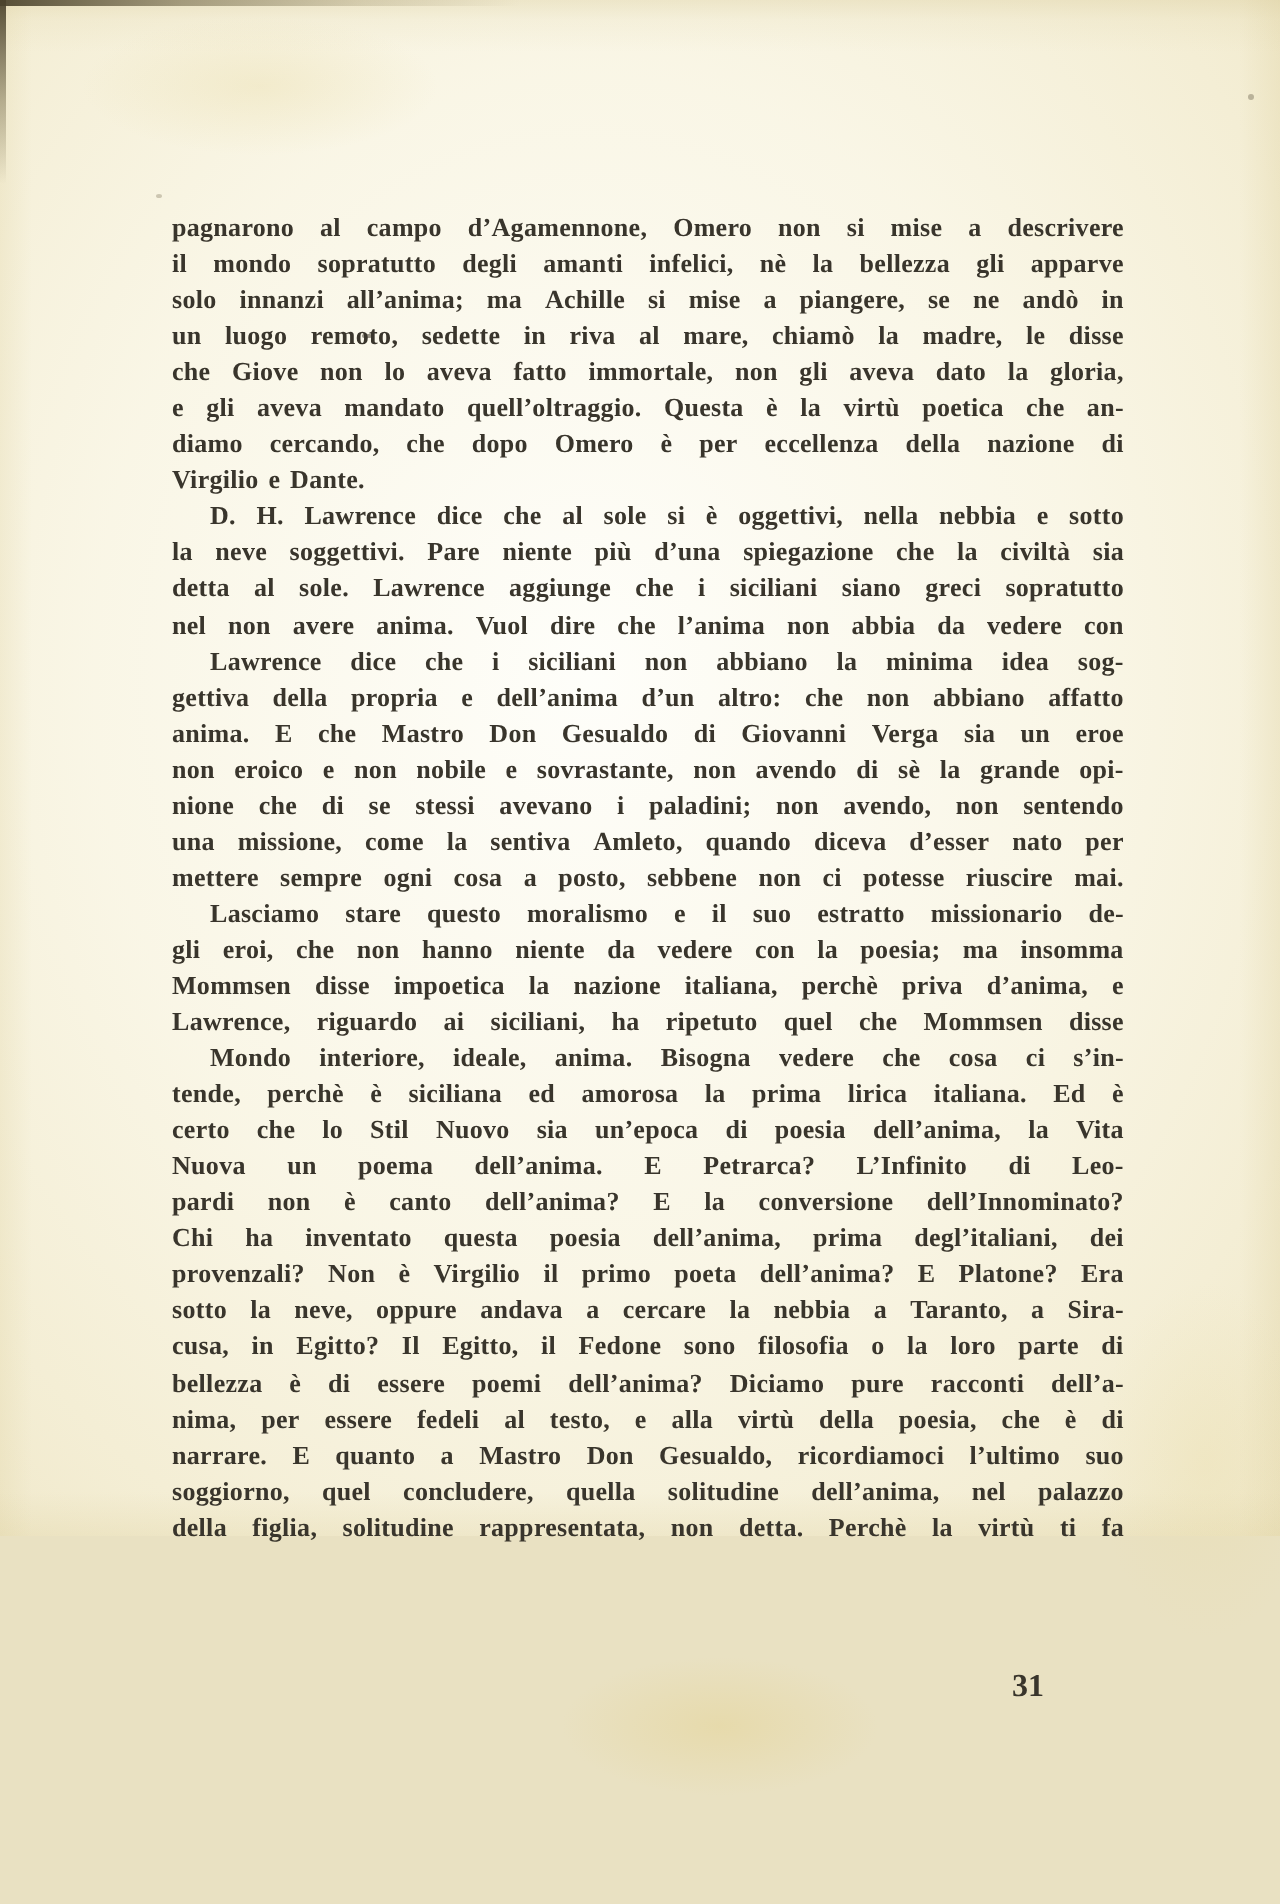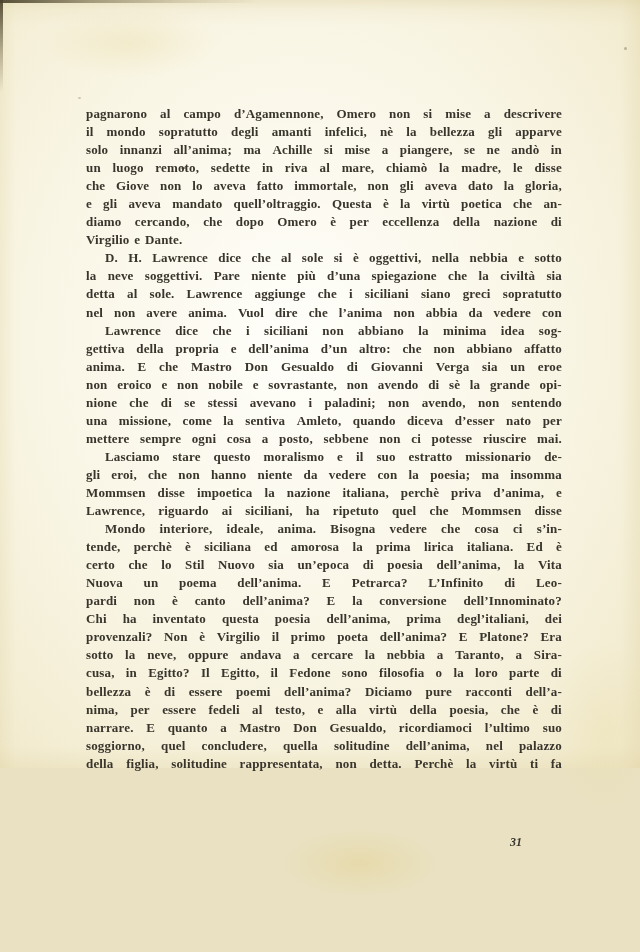--- a/index.html
+++ b/index.html
@@ -91,23 +91,22 @@
     justify-content: space-between;
   }
   .line.plain { word-spacing: 1.5px; }
   .line.indent { padding-left: 19px; }
 
   .pagenum {
     position: absolute;
     top: 835px;
     right: 118px;
     font-family: "Liberation Serif", "DejaVu Serif", serif;
-    font-style: italic;
     font-weight: 700;
-    font-size: 12px;
+    font-size: 16px;
     color: var(--ink, #39352c);
     text-align: center;
   }
 </style>
 </head>
 <body>
 
 <div class="page">
   <div class="edge-top"></div>
   <div class="edge-left"></div>

